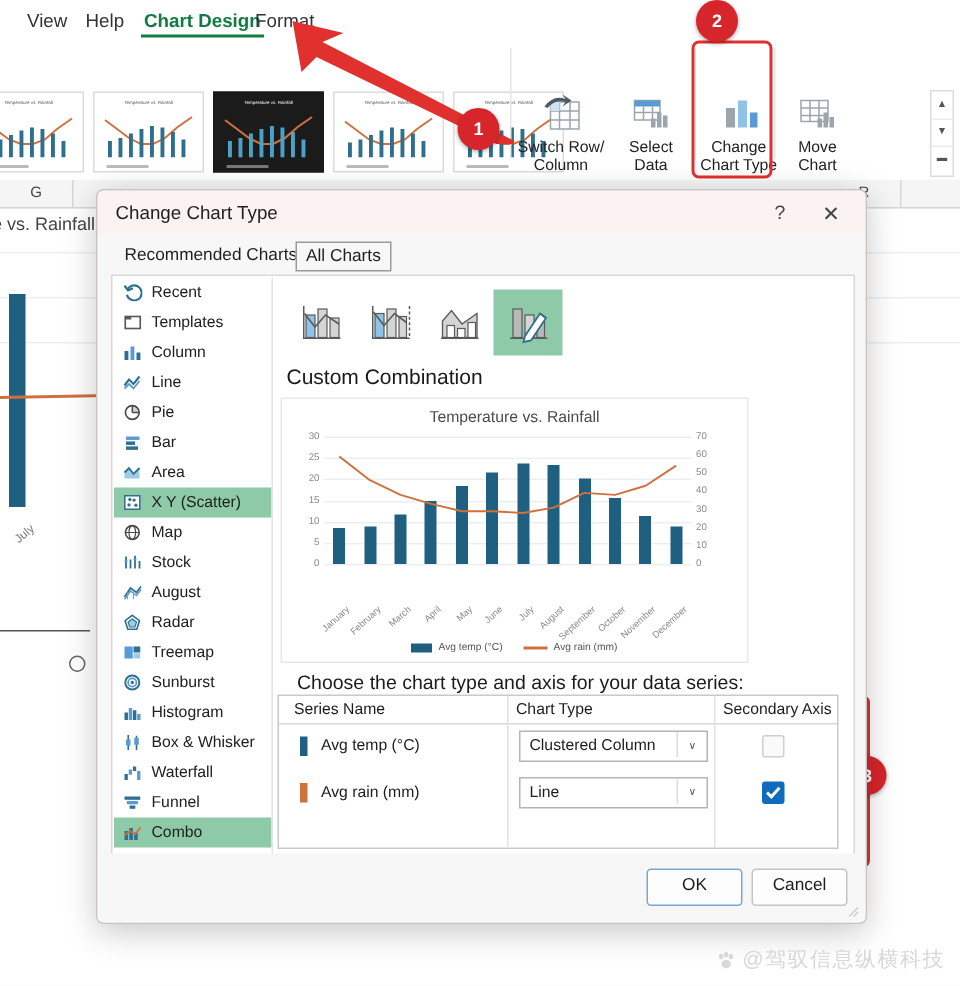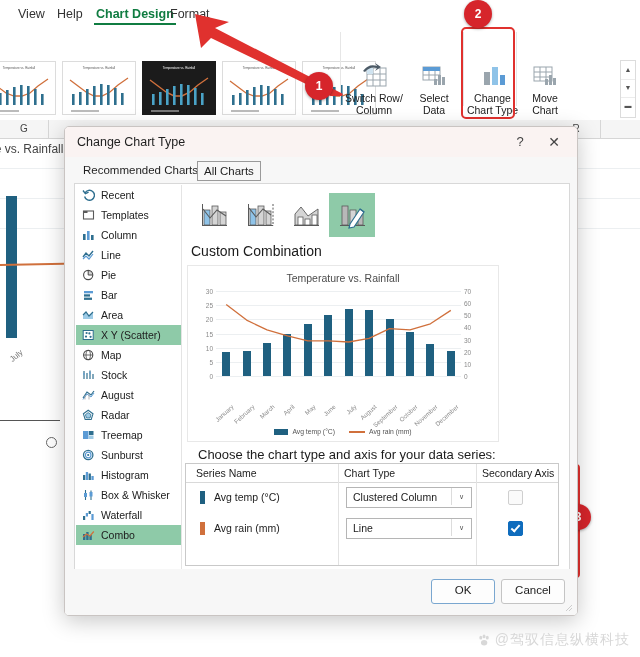--- a/index.html
+++ b/index.html
@@ -587,20 +587,30 @@
         <div class="tli">
           <span class="ic">
               <svg width="13" height="12" viewBox="0 0 13 12">
                 <rect x="1" y="7" width="2.2" height="4" fill="#2f6f8f"></rect>
                 <rect x="3.8" y="4" width="2.2" height="3.5" fill="#5b9bd5"></rect>
                 <rect x="6.6" y="2" width="2.2" height="3" fill="#2f6f8f"></rect>
                 <rect x="9.4" y="5" width="2.2" height="6" fill="#5b9bd5"></rect>
               </svg>
             </span>
           <span>Waterfall</span>
+          </div>
+        <div class="tli">
+          <span class="ic">
+              <svg width="13" height="12" viewBox="0 0 13 12">
+                <rect x="1" y="2" width="10.5" height="2.2" fill="#2f6f8f"></rect>
+                <rect x="2.6" y="5" width="7.3" height="2.2" fill="#5b9bd5"></rect>
+                <rect x="4.4" y="8" width="3.8" height="2.2" fill="#2f6f8f"></rect>
+              </svg>
+            </span>
+          <span>Funnel</span>
           </div>
         <div class="tli sel">
           <span class="ic">
               <svg width="13" height="12" viewBox="0 0 13 12">
                 <rect x="1" y="5" width="2.4" height="6" fill="#2f6f8f"></rect>
                 <rect x="4.2" y="3" width="2.4" height="8" fill="#2f6f8f"></rect>
                 <rect x="7.4" y="6" width="2.4" height="5" fill="#2f6f8f"></rect>
                 <polyline points="1,8 4.5,5 8,7 11.8,2.5" fill="none" stroke="#d0703c" stroke-width="1.2"></polyline>
               </svg>
             </span>

